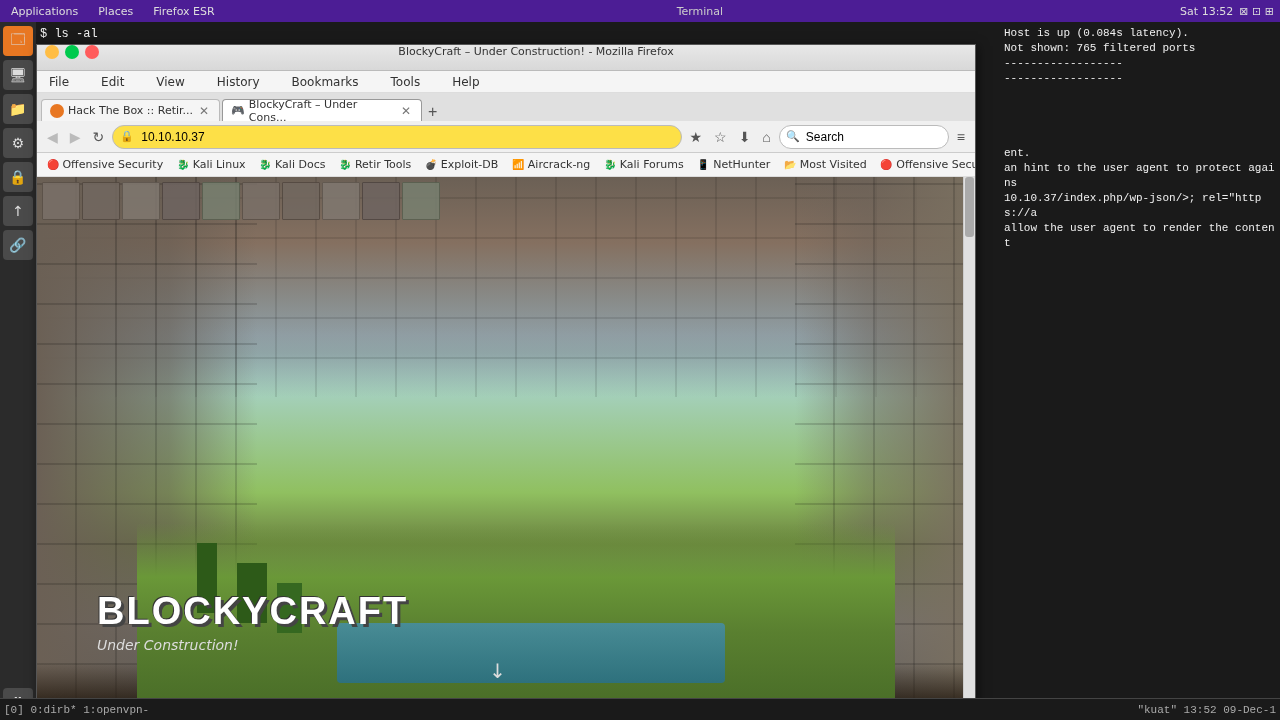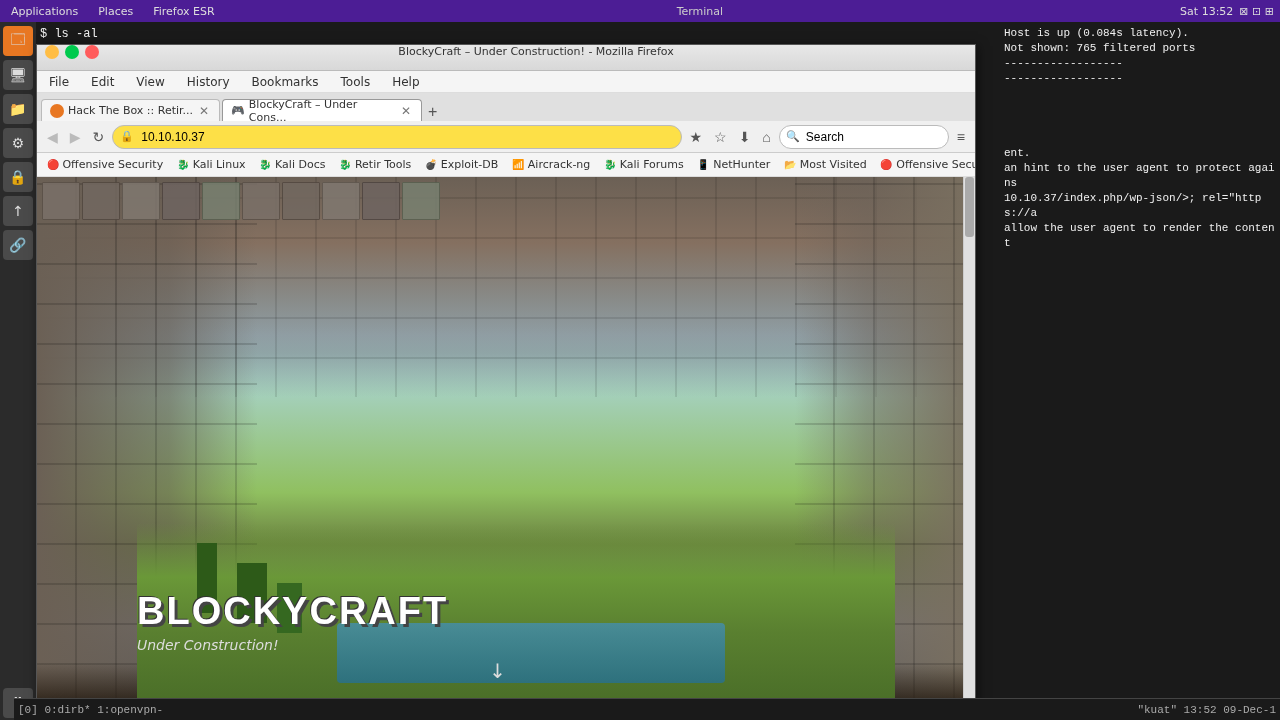--- a/index.html
+++ b/index.html
@@ -148,21 +148,21 @@
       display: flex;
       align-items: center;
       gap: 4px;
       height: 32px;
     }
     .browser-menu-bar {
       background: #f5f5f5;
       border-bottom: 1px solid #ddd;
       display: flex;
       align-items: center;
-      gap: 6px;
+      gap: 16px;
       height: 22px;
       padding: 0 4px;
     }
     .menu-item {
       padding: 2px 8px;
       font-size: 12px;
       color: #333;
       cursor: pointer;
     }
 
@@ -284,21 +284,20 @@
       position: absolute;
       inset: 0;
       overflow: hidden;
     }
 
     
     .mc-title {
       position: absolute;
       bottom: 50px;
       left: 60px;
-      margin-left: 40px;
     }
     .mc-main-title {
       font-size: 38px;
       font-weight: 900;
       color: #fff;
       text-shadow: 3px 3px 0 #444, -1px -1px 0 #333;
       font-family: Arial Black, Arial, sans-serif;
       letter-spacing: 2px;
     }
     .mc-subtitle {
@@ -357,21 +356,21 @@
       cursor: pointer;
       color: #555;
       font-size: 16px;
       padding: 0 4px;
     }
 
     
     .taskbar-bottom {
       position: absolute;
       bottom: 0;
-      left: 14px;
+      left: 0;
       right: 0;
       height: 22px;
       background: #1a1a1a;
       border-top: 1px solid #444;
       display: flex;
       align-items: center;
       padding: 0 4px;
       color: #aaa;
       font-family: 'Courier New', monospace;
       font-size: 11px;

